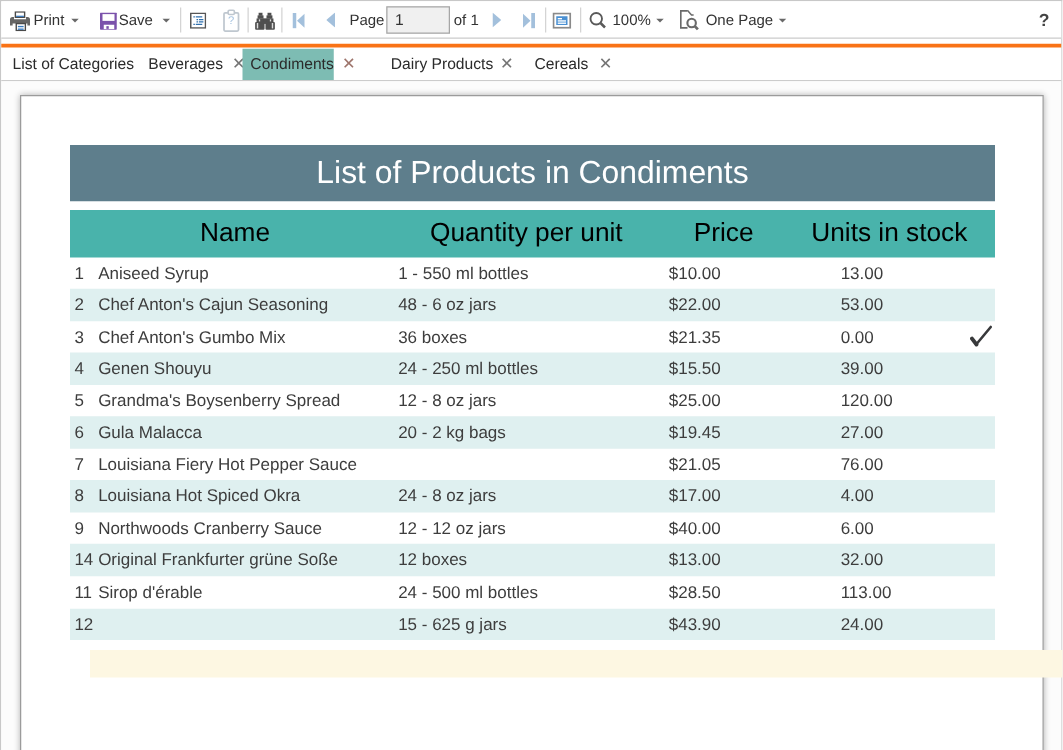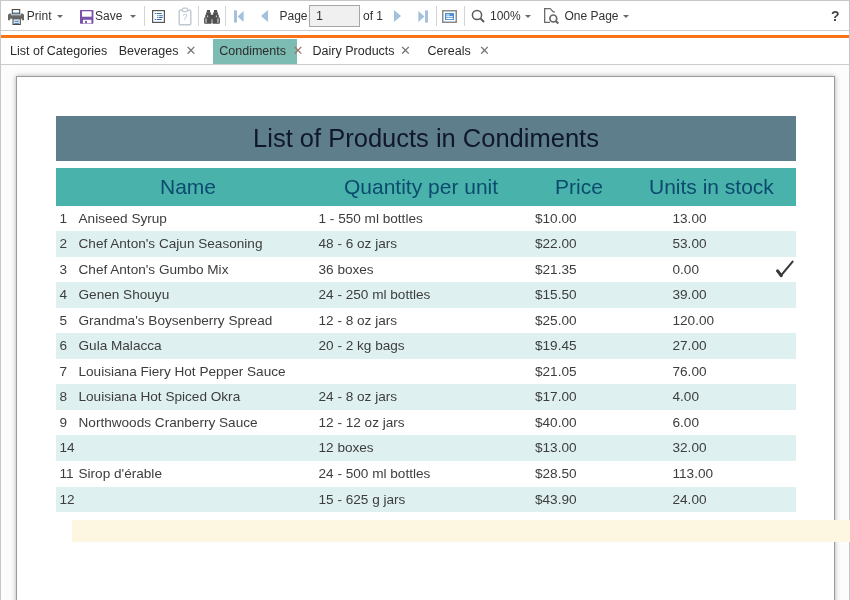--- a/index.html
+++ b/index.html
@@ -16,22 +16,22 @@
 
 .tabbar { position:absolute; left:0; top:34px; width:848px; height:30px; background:#fff; border-top:3px solid #f97316; border-bottom:1px solid #ccc; }
 .tab { position:absolute; top:1px; height:24.5px; line-height:24.5px; font-size:12.5px; color:#2b2b2b; white-space:nowrap; }
 .tab .x { color:#757575; font-size:13px; }
 .tab-active { background:#7dbcb3; }
 .tab-active .x { color:#9e756c; }
 
 .content { position:absolute; left:0; top:64px; width:848px; height:536px; background:#fcfcfc; }
 .page { position:absolute; left:15px; top:11px; width:819px; height:560px; background:#fff; border:1px solid #9b9b9b; box-shadow:0 0 5px rgba(0,0,0,0.3); }
 
-.titlebar { position:absolute; left:39px; top:39px; width:740px; height:45px; background:#5e7e8c; color:#0f172a; font-size:25.5px; text-align:center; line-height:45px; }
-.thead { position:absolute; left:39px; top:91px; width:740px; height:37.5px; background:#49b3ab; color:#0c4a6e; font-size:21px; }
+.titlebar { position:absolute; left:39px; top:39px; width:740px; height:45px; background:#5e7e8c; color:#ffffff; font-size:25.5px; text-align:center; line-height:45px; }
+.thead { position:absolute; left:39px; top:91px; width:740px; height:37.5px; background:#49b3ab; color:#000000; font-size:21px; }
 .thead span { position:absolute; top:0; height:37.5px; line-height:38px; }
 .rows { position:absolute; left:39px; top:128.5px; width:740px; }
 .row { position:relative; width:740px; height:25.55px; font-size:13.6px; color:#3d3d3d; }
 .row:nth-child(even) { background:#dff0f0; }
 .row span { position:absolute; top:0; height:25.55px; line-height:26px; white-space:nowrap; }
 .row .num { left:3.5px; }
 .row .nm { left:22.5px; }
 .row .qt { left:262.5px; }
 .row .pr { left:479px; width:100px; text-align:left; }
 .row .un { left:616.5px; width:100px; text-align:left; }
@@ -134,21 +134,21 @@
       <line x1="11.8" y1="12.9" x2="14.3" y2="15.5" stroke="#6a6a6a" stroke-width="2.2"></line>
     </svg>
     <span class="txt" style="left:563.5px">One Page</span>
     <span class="caret" style="left:622px"></span>
     <span class="txt" style="left:830px;font-weight:bold;font-size:14px;color:#444">?</span>
   </div>
   <div class="tabbar">
     <span class="tab" style="left:9px">List of Categories</span>
     <span class="tab" style="left:117.7px">Beverages</span>
     <span class="tab" style="left:184.5px"><span class="x">✕</span></span>
-    <span class="tab tab-active" style="left:212px;width:84px">
+    <span class="tab tab-active" style="left:193px;width:73px">
         <span style="position:absolute;left:6.3px">Condiments</span>
         <span class="x" style="position:absolute;left:79.5px">✕</span>
       </span>
     <span class="tab" style="left:311.6px">Dairy Products</span>
     <span class="tab" style="left:399px"><span class="x">✕</span></span>
     <span class="tab" style="left:426.6px">Cereals</span>
     <span class="tab" style="left:478px"><span class="x">✕</span></span>
   </div>
   <div class="content">
     <div class="page">
@@ -221,20 +221,21 @@
           </div>
         <div class="row">
             <span class="num">9</span>
             <span class="nm">Northwoods Cranberry Sauce</span>
             <span class="qt">12 - 12 oz jars</span>
             <span class="pr">$40.00</span>
             <span class="un">6.00</span>
           </div>
         <div class="row">
             <span class="num">14</span>
+            <span class="nm">Original Frankfurter grüne Soße</span>
             <span class="qt">12 boxes</span>
             <span class="pr">$13.00</span>
             <span class="un">32.00</span>
           </div>
         <div class="row">
             <span class="num">11</span>
             <span class="nm">Sirop d'érable</span>
             <span class="qt">24 - 500 ml bottles</span>
             <span class="pr">$28.50</span>
             <span class="un">113.00</span>

